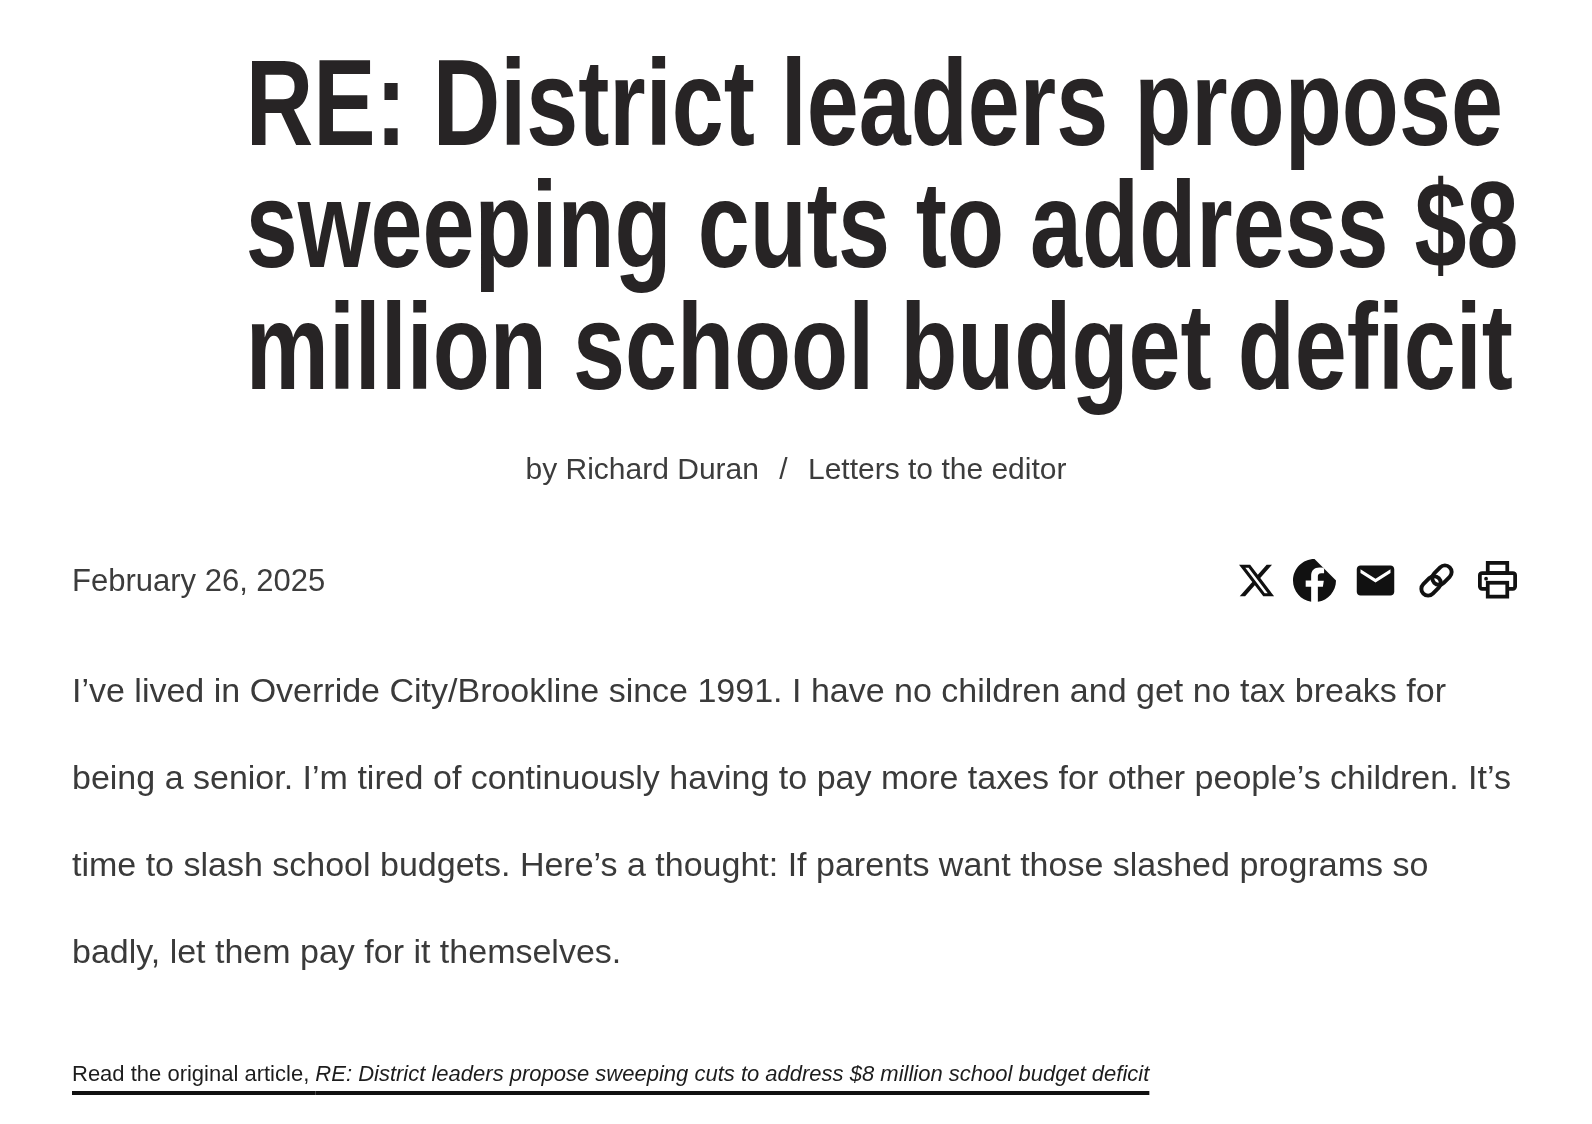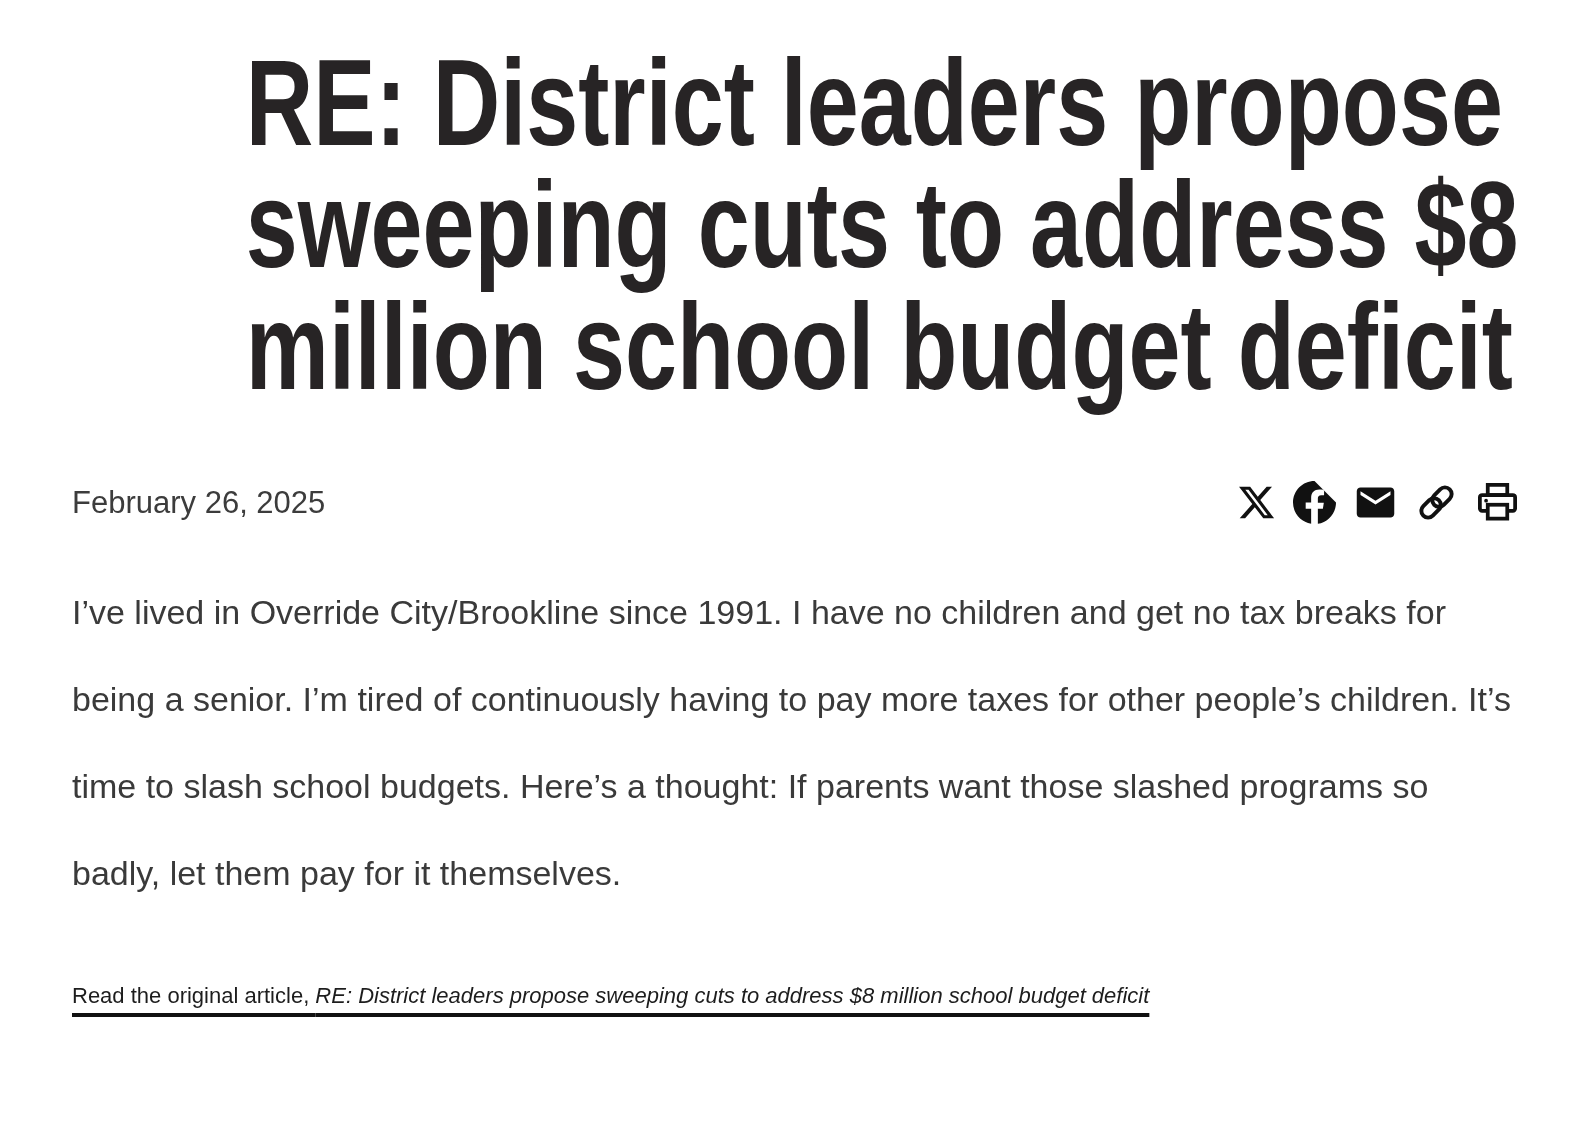--- a/index.html
+++ b/index.html
@@ -96,20 +96,26 @@
 <body>
 
 <div class="container">
 
   <h1 class="headline">
     <span class="hline">RE: District leaders propose</span>
     <span class="hline">sweeping cuts to address $8</span>
     <span class="hline">million school budget deficit</span>
   </h1>
 
+  <div class="byline">
+    <span>by</span>
+    <a>Richard Duran</a>
+    <span class="sep">/</span>
+    <a>Letters to the editor</a>
+  </div>
 
   <div class="meta-row">
     <div class="date">February 26, 2025</div>
 
     <div class="share">
 
       <button>
         <svg width="39" height="39" viewBox="0 0 24 24">
           <path fill="#111111" d="M18.244 2.25h3.308l-7.227 8.26 8.502 11.24H16.17l-5.214-6.817L4.99 21.75H1.68l7.73-8.835L1.254 2.25H8.08l4.713 6.231 5.451-6.231Zm-1.161 17.52h1.833L7.084 4.126H5.117l11.966 15.644Z"></path>
         </svg>

